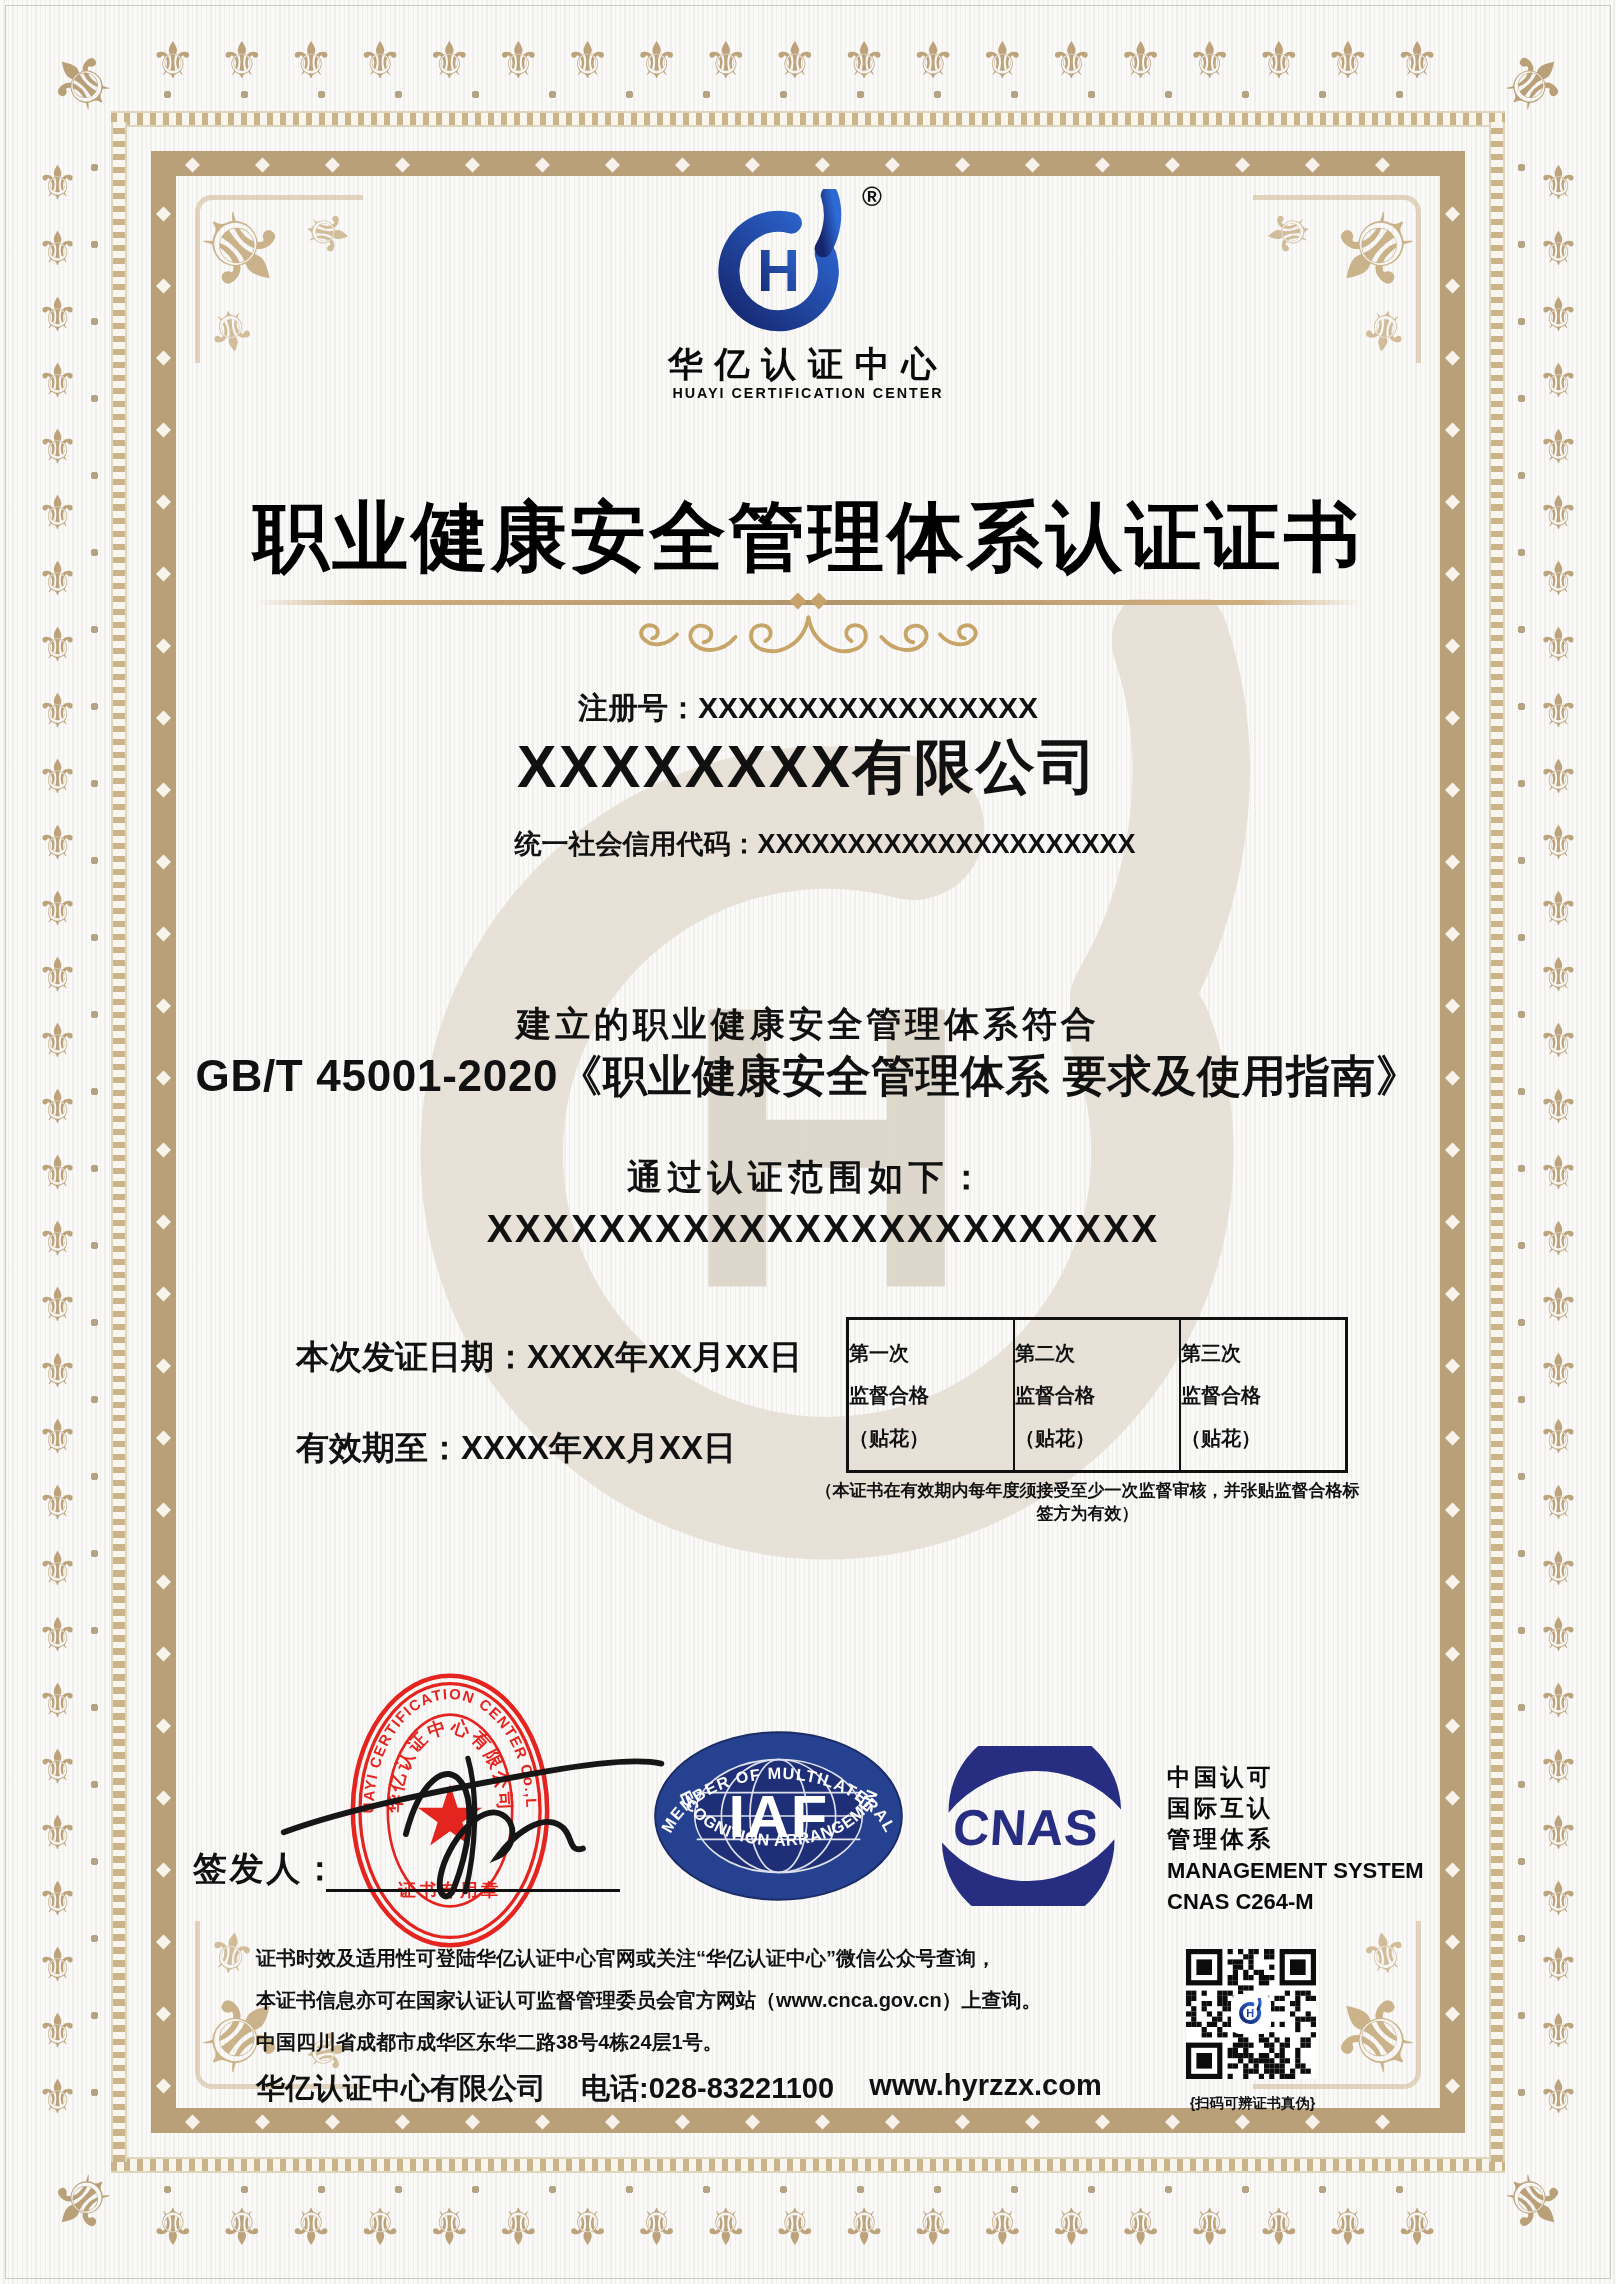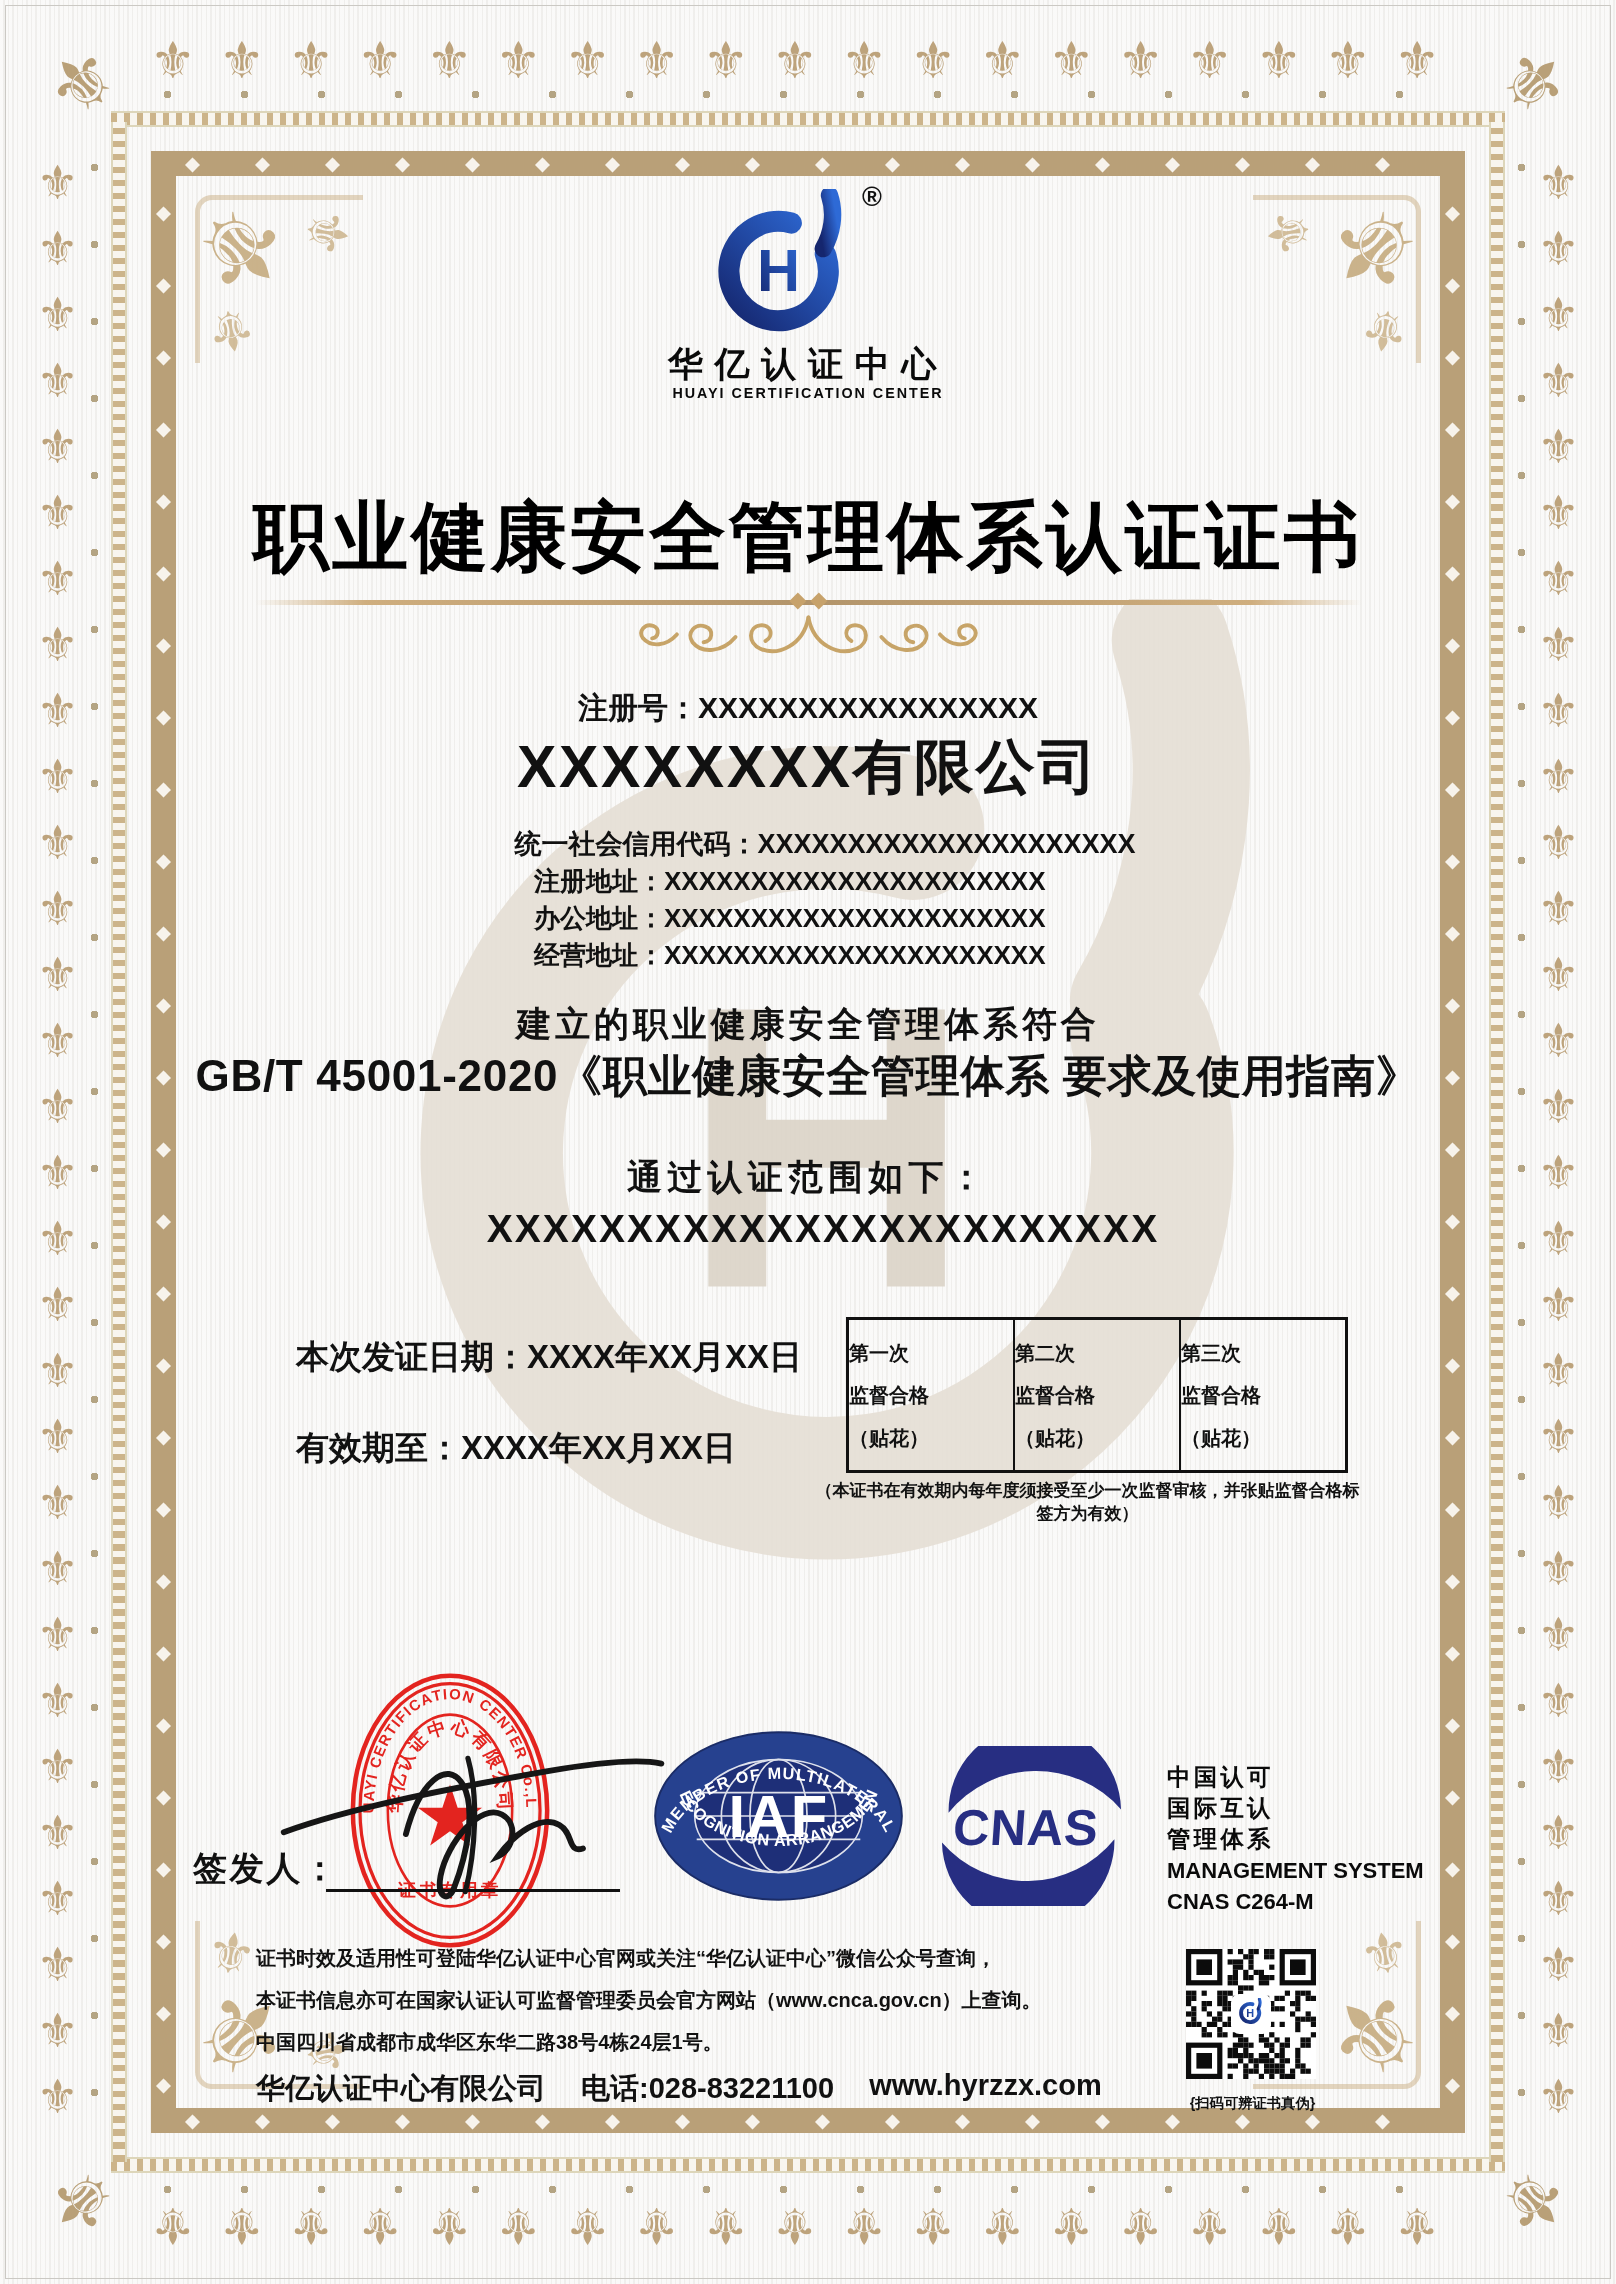--- a/index.html
+++ b/index.html
@@ -180,25 +180,20 @@
         <path d="M268 40 c -20 24 -52 26 -66 8 c -10 -14 4 -30 20 -24 c 13 5 11 22 -3 24"></path>
         <path d="M492 40 c 20 24 52 26 66 8 c 10 -14 -4 -30 -20 -24 c -13 5 -11 22 3 24"></path>
         <path d="M178 36 c -16 18 -40 20 -52 6 c -8 -11 3 -24 16 -19 c 10 4 8 17 -2 19"></path>
         <path d="M582 36 c 16 18 40 20 52 6 c 8 -11 -3 -24 -16 -19 c -10 4 -8 17 2 19"></path>
       </svg>
     </div>
 
     <div class="cline regno"><span>注册号：</span><span>XXXXXXXXXXXXXXXXX</span></div>
     <div class="cline company">XXXXXXXX有限公司</div>
     <div class="cline credit"><span>统一社会信用代码：</span><span>XXXXXXXXXXXXXXXXXXXXX</span></div>
-    <div class="abs addr-block">
-      <div><span>注册地址：</span><span>XXXXXXXXXXXXXXXXXXXXXX</span></div>
-      <div><span>办公地址：</span><span>XXXXXXXXXXXXXXXXXXXXXX</span></div>
-      <div><span>经营地址：</span><span>XXXXXXXXXXXXXXXXXXXXXX</span></div>
-    </div>
 
     <div class="cline conform">建立的职业健康安全管理体系符合</div>
     <div class="cline gbt">GB/T 45001-2020《职业健康安全管理体系 要求及使用指南》</div>
 
     <div class="cline scope-h">通过认证范围如下：</div>
     <div class="cline scope-v">XXXXXXXXXXXXXXXXXXXXXXXX</div>
 
     <div class="abs dates">
       <div class="drow"><span>本次发证日期：</span><span>XXXX年XX月XX日</span></div>
       <div class="drow"><span>有效期至：</span><span>XXXX年XX月XX日</span></div>

